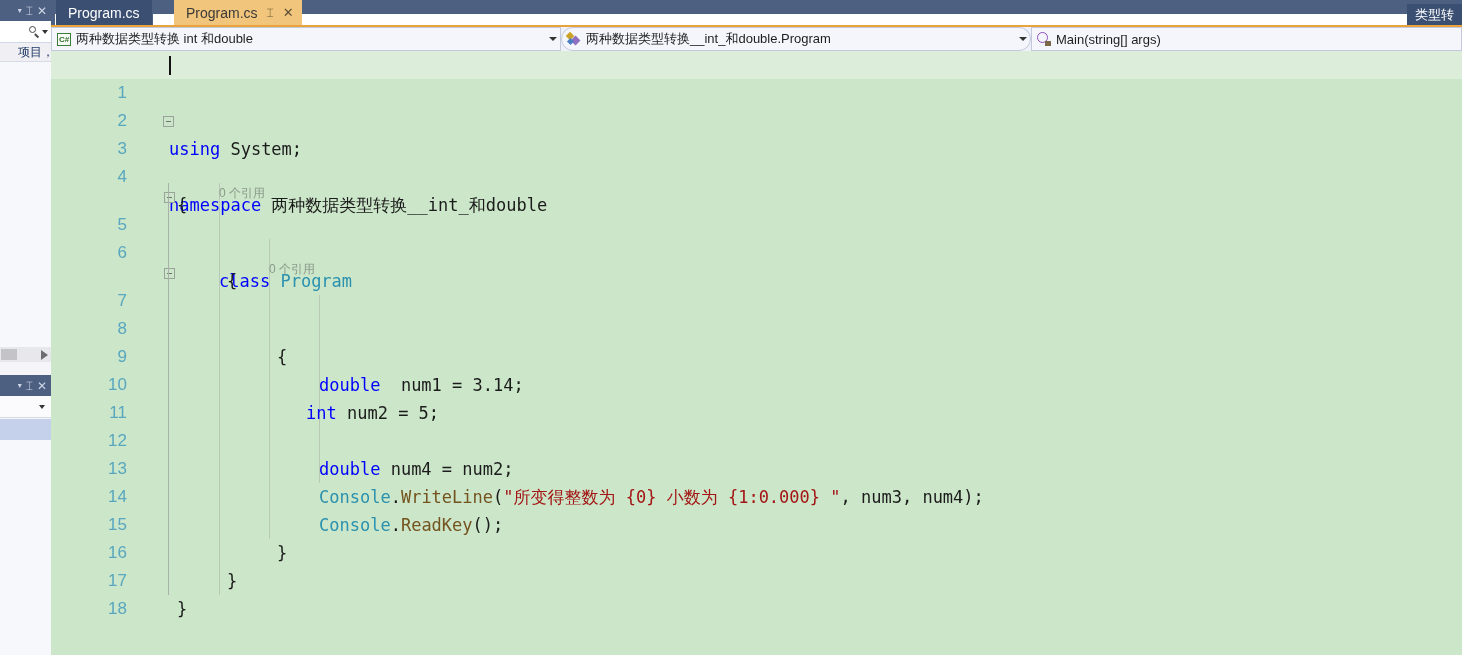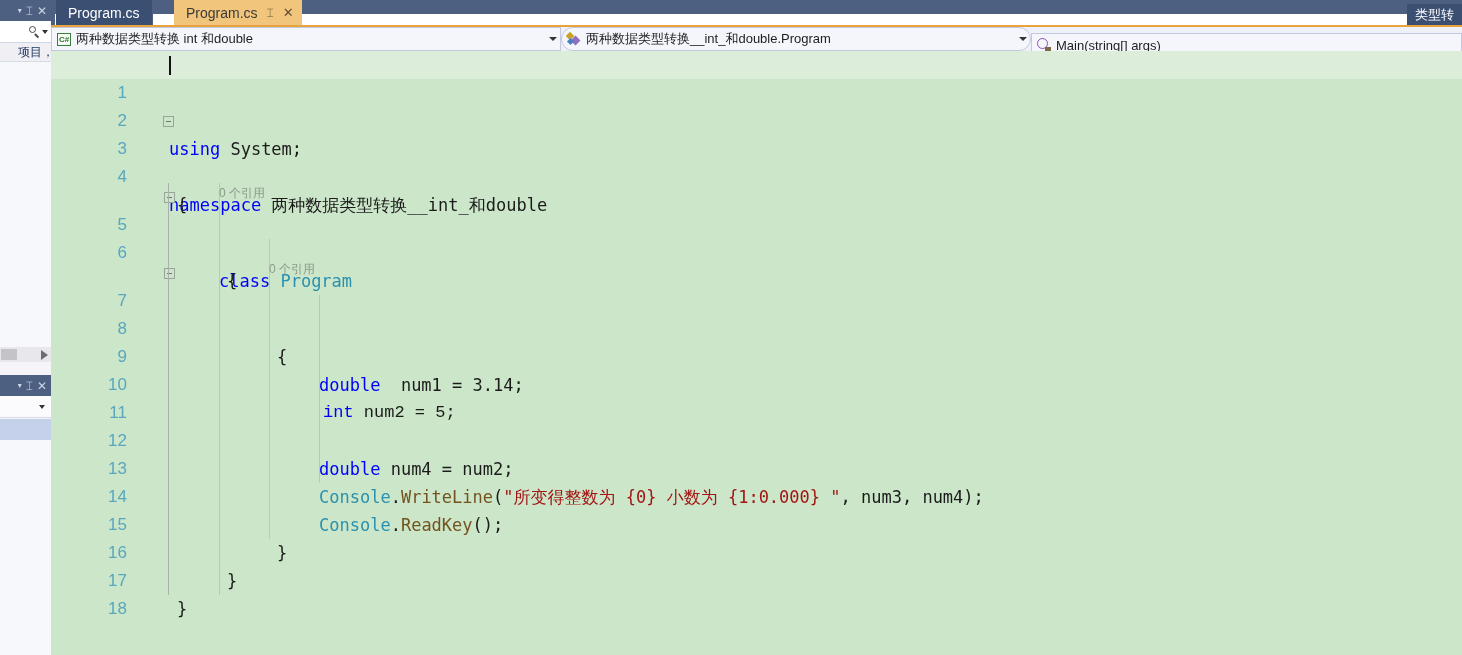--- a/index.html
+++ b/index.html
@@ -69,21 +69,21 @@
   .navbar{position:absolute;left:51px;top:27px;width:1411px;height:24px;background:#eef1f9;display:flex;}
   .navseg{
     height:24px;box-sizing:border-box;background:#f4f6fc;border:1px solid #c3c9dd;
     display:flex;align-items:center;gap:5px;padding:0 3px 0 5px;font-size:13px;color:#1e1e1e;
     white-space:nowrap;overflow:hidden;
   }
   .navseg .lbl{flex:1;overflow:hidden;text-overflow:clip;white-space:nowrap;}
   .navseg .dd{width:0;height:0;border-left:4px solid transparent;border-right:4px solid transparent;border-top:4px solid #333;margin-left:auto;flex:none;}
   .seg1{width:510px;}
   .seg2{width:470px;border-radius:12px;}
-  .seg3{flex:1;margin-top:6px;}
+  .seg3{flex:1;}
   .cs-icon{
     width:14px;height:13px;border:1.3px solid #3a7d3a;box-sizing:border-box;color:#2d6b2d;
     font-size:8px;display:flex;align-items:center;justify-content:center;flex:none;font-weight:bold;
     background:#f6fbf6;
   }
   .struct-icon{flex:none;width:14px;height:14px;position:relative;}
   .struct-icon i{position:absolute;display:block;}
   .struct-icon .a{left:0;top:1px;width:6px;height:6px;background:#c9a227;transform:rotate(45deg);}
   .struct-icon .b{left:5px;top:5px;width:7px;height:7px;background:#8f6fbf;transform:rotate(45deg);}
   .struct-icon .c{left:1px;top:7px;width:5px;height:5px;background:#4b7fc4;transform:rotate(45deg);}
@@ -267,21 +267,21 @@
         <span class="txt" style="left:226px;"><span class="ident">{</span></span>
       </div>
 
       <div class="row">
         <span class="lineno">9</span>
         <span class="txt" style="left:268px;"><span class="kw">double</span><span class="ident">  num1 = 3.14;</span></span>
       </div>
 
       <div class="row">
         <span class="lineno">10</span>
-        <span class="txt" style="left:272px;font-family:Liberation Mono, monospace;"><span class="kw">int</span><span class="ident"> num2 = 5;</span></span>
+        <span class="txt" style="left:255px;"><span class="kw">int</span><span class="ident"> num2 = 5;</span></span>
       </div>
 
       <div class="row">
         <span class="lineno">11</span>
       </div>
 
       <div class="row">
         <span class="lineno">12</span>
         <span class="txt" style="left:268px;"><span class="kw">double</span><span class="ident"> num4 = num2;</span></span>
       </div>

